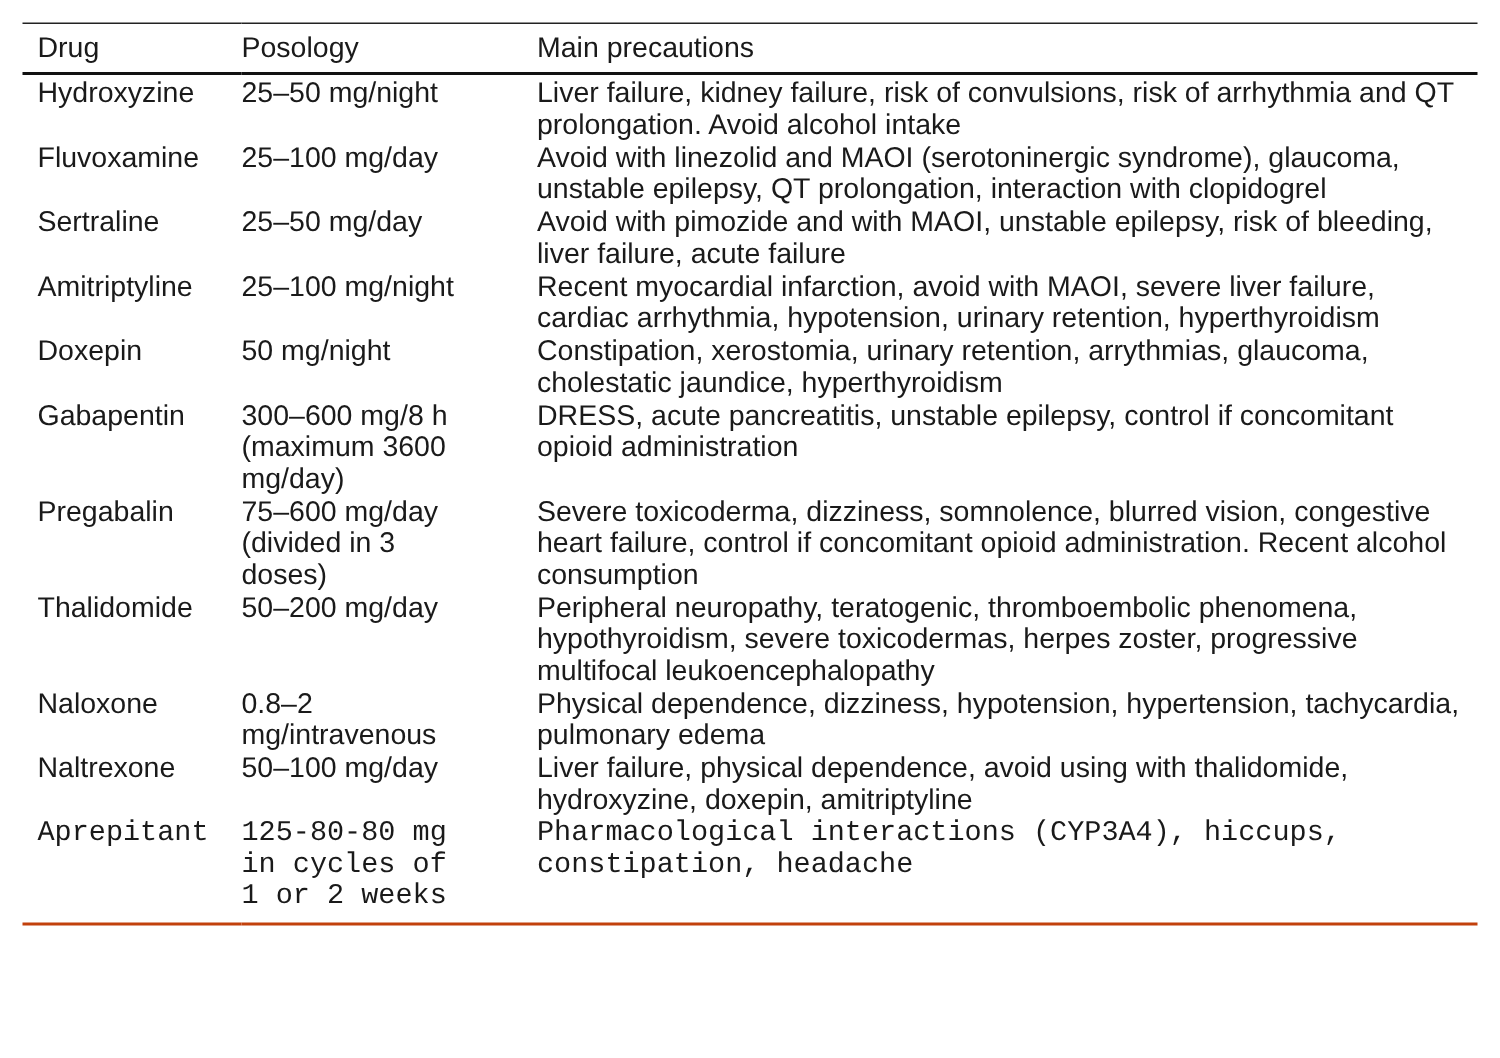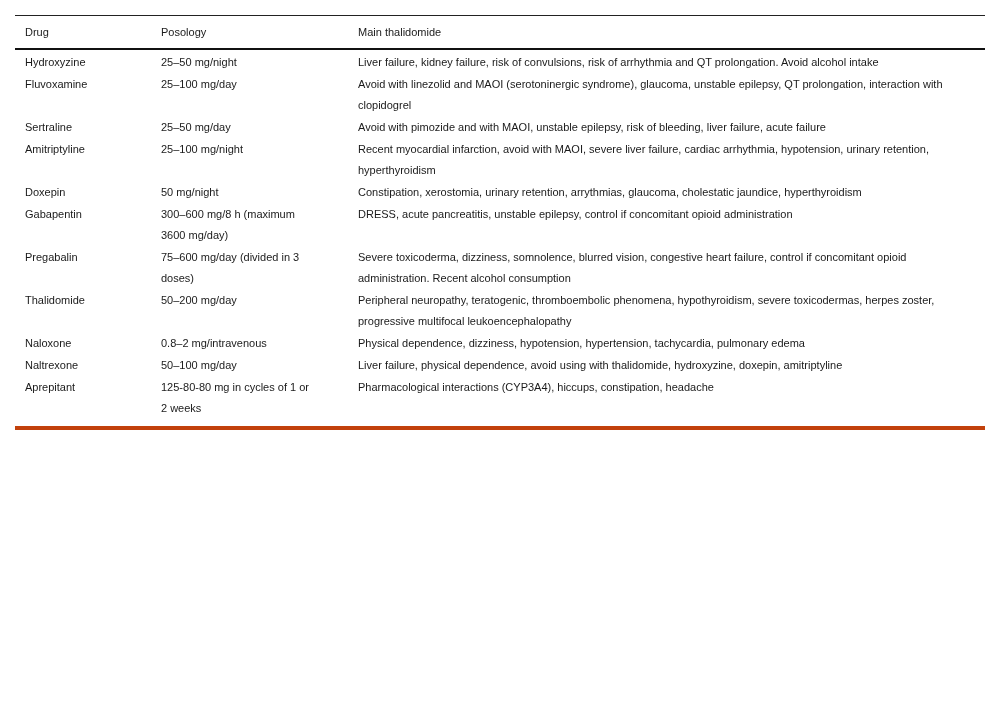--- a/index.html
+++ b/index.html
@@ -1,24 +1,24 @@
 <!DOCTYPE html>
 <html><head>
 <meta charset="utf-8">
 <style>
   html, body { margin: 0; padding: 0; background: #ffffff; }
   body { width: 1000px; height: 705px; position: relative; overflow: hidden;
          font-family: "Liberation Sans", sans-serif; color: #1a1a1a; }
   .table-wrap { position: absolute; left: 15px; top: 15px; width: 970px; }
-  table { border-collapse: collapse; width: 970px; table-layout: fixed; font-size: 11px; line-height: 21px; }
+  table { border-collapse: collapse; width: 970px; table-layout: fixed; font-size: 19px; line-height: 21px; }
   thead tr { border-top: 1px solid #222; border-bottom: 2px solid #111; }
   th { font-weight: normal; text-align: left; padding: 6px 0 5px 0; vertical-align: top; }
   td { text-align: left; padding: 0 0 1px 0; vertical-align: top; }
   tbody tr:first-child td { padding-top: 2px; }
-  tbody tr:last-child { border-bottom: 4px solid #c2410c; }
+  tbody tr:last-child { border-bottom: 2px solid #c2410c; font-family: Liberation Mono, monospace; }
   tbody tr:last-child td { padding-bottom: 7px; }
   col.c1 { width: 146px; }
   col.c2 { width: 197px; }
   col.c3 { width: 627px; }
   th:first-child, td:first-child { padding-left: 10px; }
   .pos { white-space: pre-wrap; padding-right: 40px; }
   .prec { padding-right: 12px; margin-left: 36px; }
 </style>
 </head>
 <body>
@@ -27,21 +27,21 @@
   <table>
     <colgroup>
         <col class="c1">
         <col class="c2">
         <col class="c3">
       </colgroup>
     <thead>
       <tr>
         <th>Drug</th>
         <th>Posology</th>
-        <th>Main thalidomide</th>
+        <th>Main precautions</th>
       </tr>
     </thead>
     <tbody id="tbody">
         <tr>
           <td>Hydroxyzine</td>
           <td class="pos">25–50 mg/night</td>
           <td class="prec">Liver failure, kidney failure, risk of convulsions, risk of arrhythmia and QT prolongation. Avoid alcohol intake</td>
         </tr>
         <tr>
           <td>Fluvoxamine</td>

